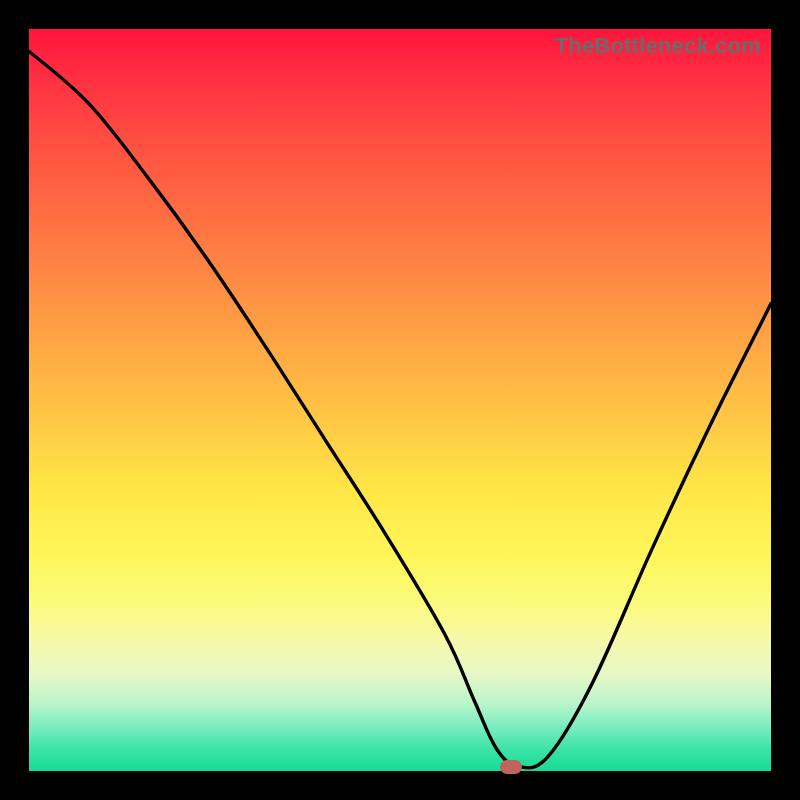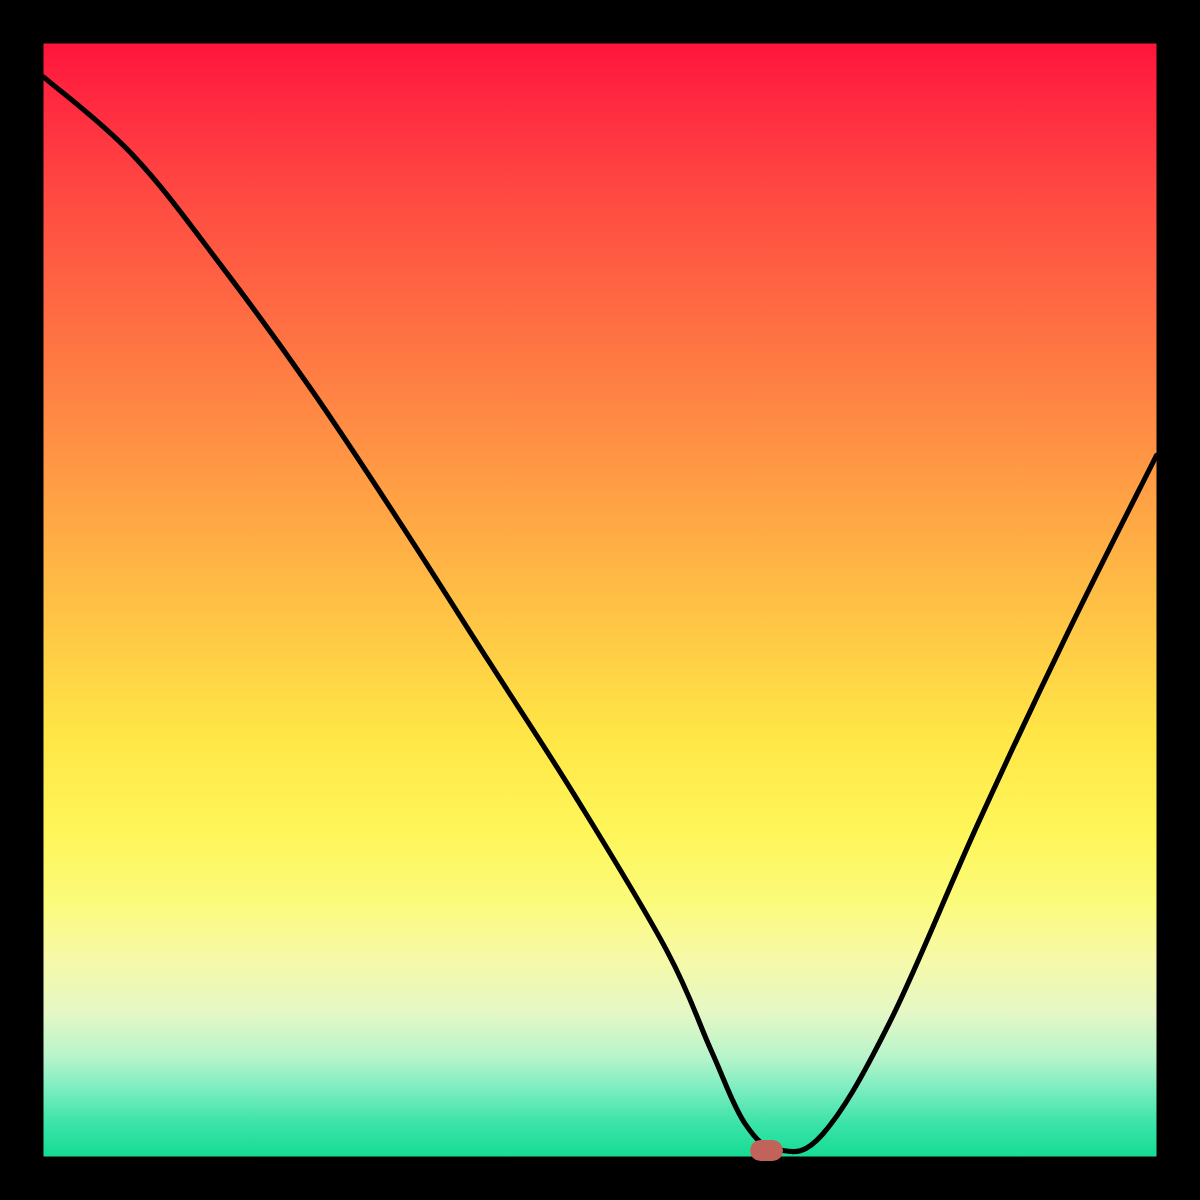--- a/index.html
+++ b/index.html
@@ -65,18 +65,19 @@
     width: 742px;
     height: 742px;
     overflow: visible;
   }
 </style>
 </head>
 <body>
 
 <div class="frame">
   <div class="plot">
+    <div class="watermark">TheBottleneck.com</div>
     <svg class="curve" viewBox="0 0 742 742" preserveAspectRatio="none">
       <path id="curve-path" fill="none" stroke="#000" stroke-width="3.4" stroke-linecap="round" stroke-linejoin="round" d="M 0.00 22.26 C 10.68 31.61, 37.99 51.49, 59.36 74.20 C 80.73 96.91, 97.35 120.35, 118.72 148.40 C 140.09 176.45, 156.71 199.30, 178.08 230.02 C 199.45 260.74, 216.07 286.34, 237.44 319.06 C 258.81 351.78, 275.43 378.42, 296.80 411.81 C 318.17 445.20, 334.79 469.83, 356.16 504.56 C 377.53 539.29, 399.49 574.68, 415.52 604.73 C 431.55 634.78, 435.85 650.81, 445.20 671.51 C 454.55 692.21, 459.45 707.85, 467.46 719.74 C 475.47 731.63, 480.37 736.21, 489.72 737.55 C 499.07 738.88, 506.04 742.39, 519.40 727.16 C 532.76 711.93, 545.22 690.36, 563.92 652.96 C 582.62 615.56, 601.91 566.15, 623.28 519.40 C 644.65 472.65, 661.27 437.33, 682.64 393.26 C 704.01 349.19, 731.32 295.91, 742.00 274.54"></path>
     </svg>
     <div id="marker" class="marker" style="background: rgb(193, 99, 91); left: 482.3px; top: 737.548px;"></div>
   </div>
 </div>
 
 </body></html>

